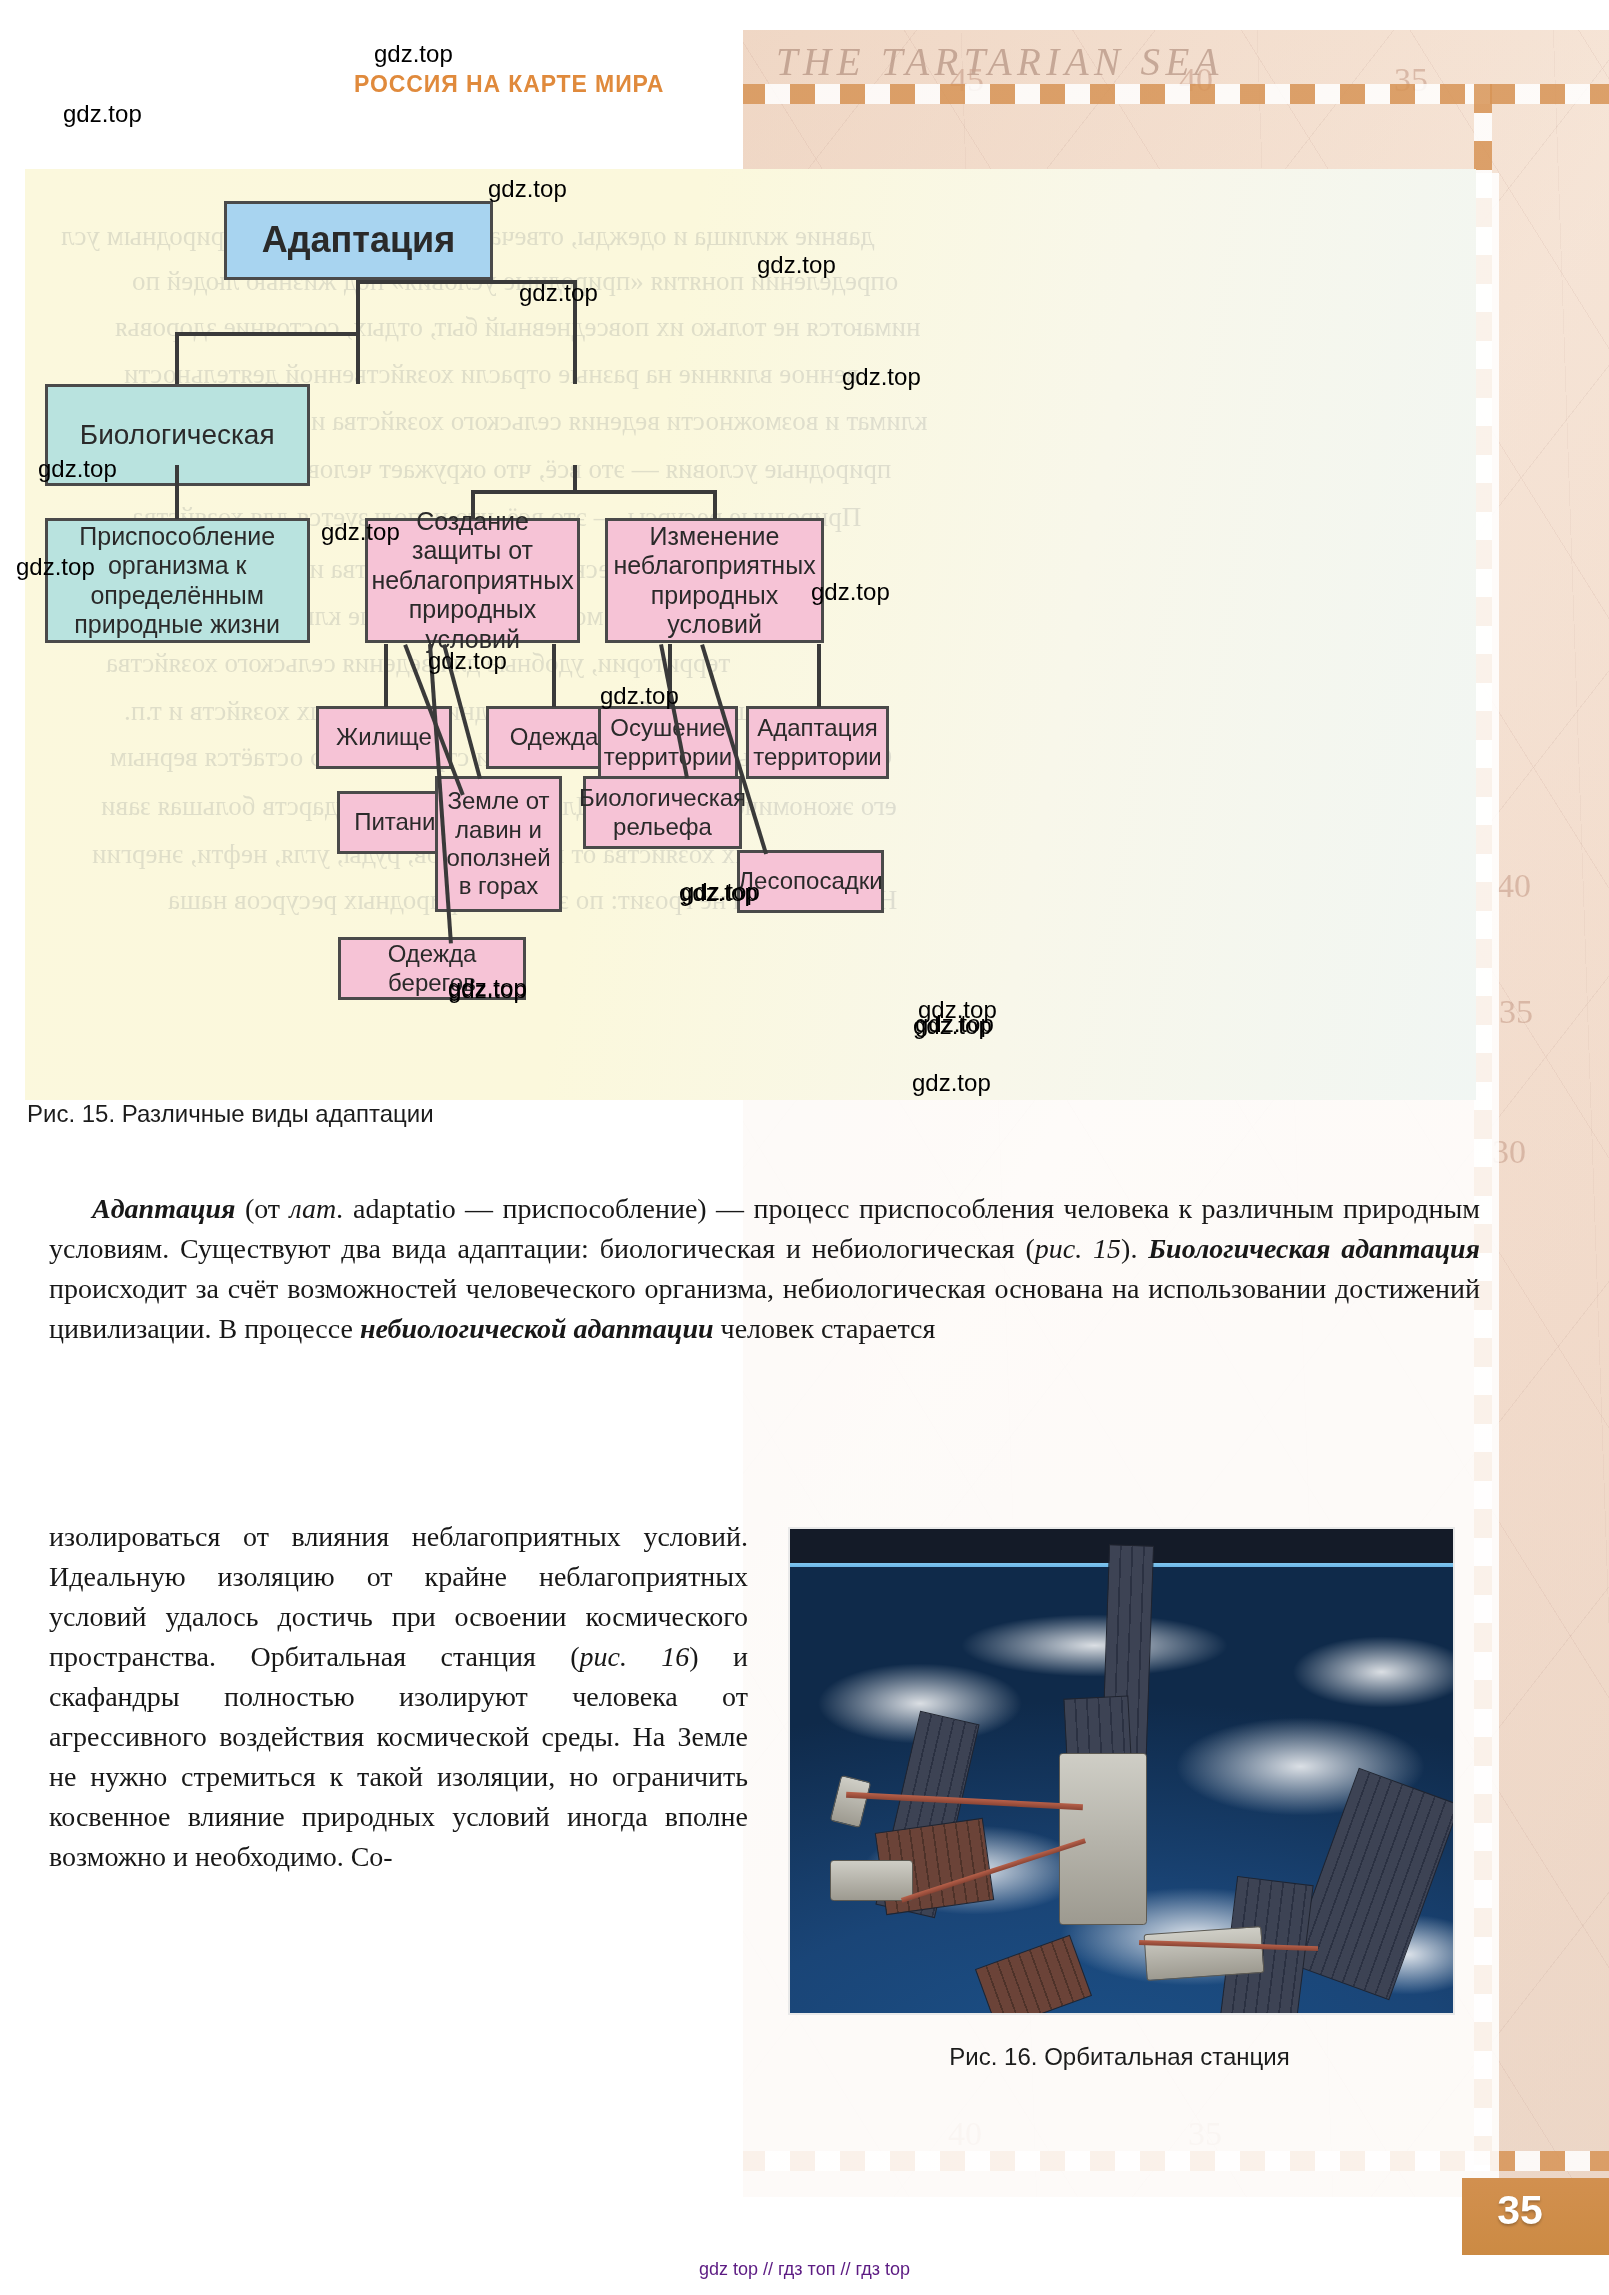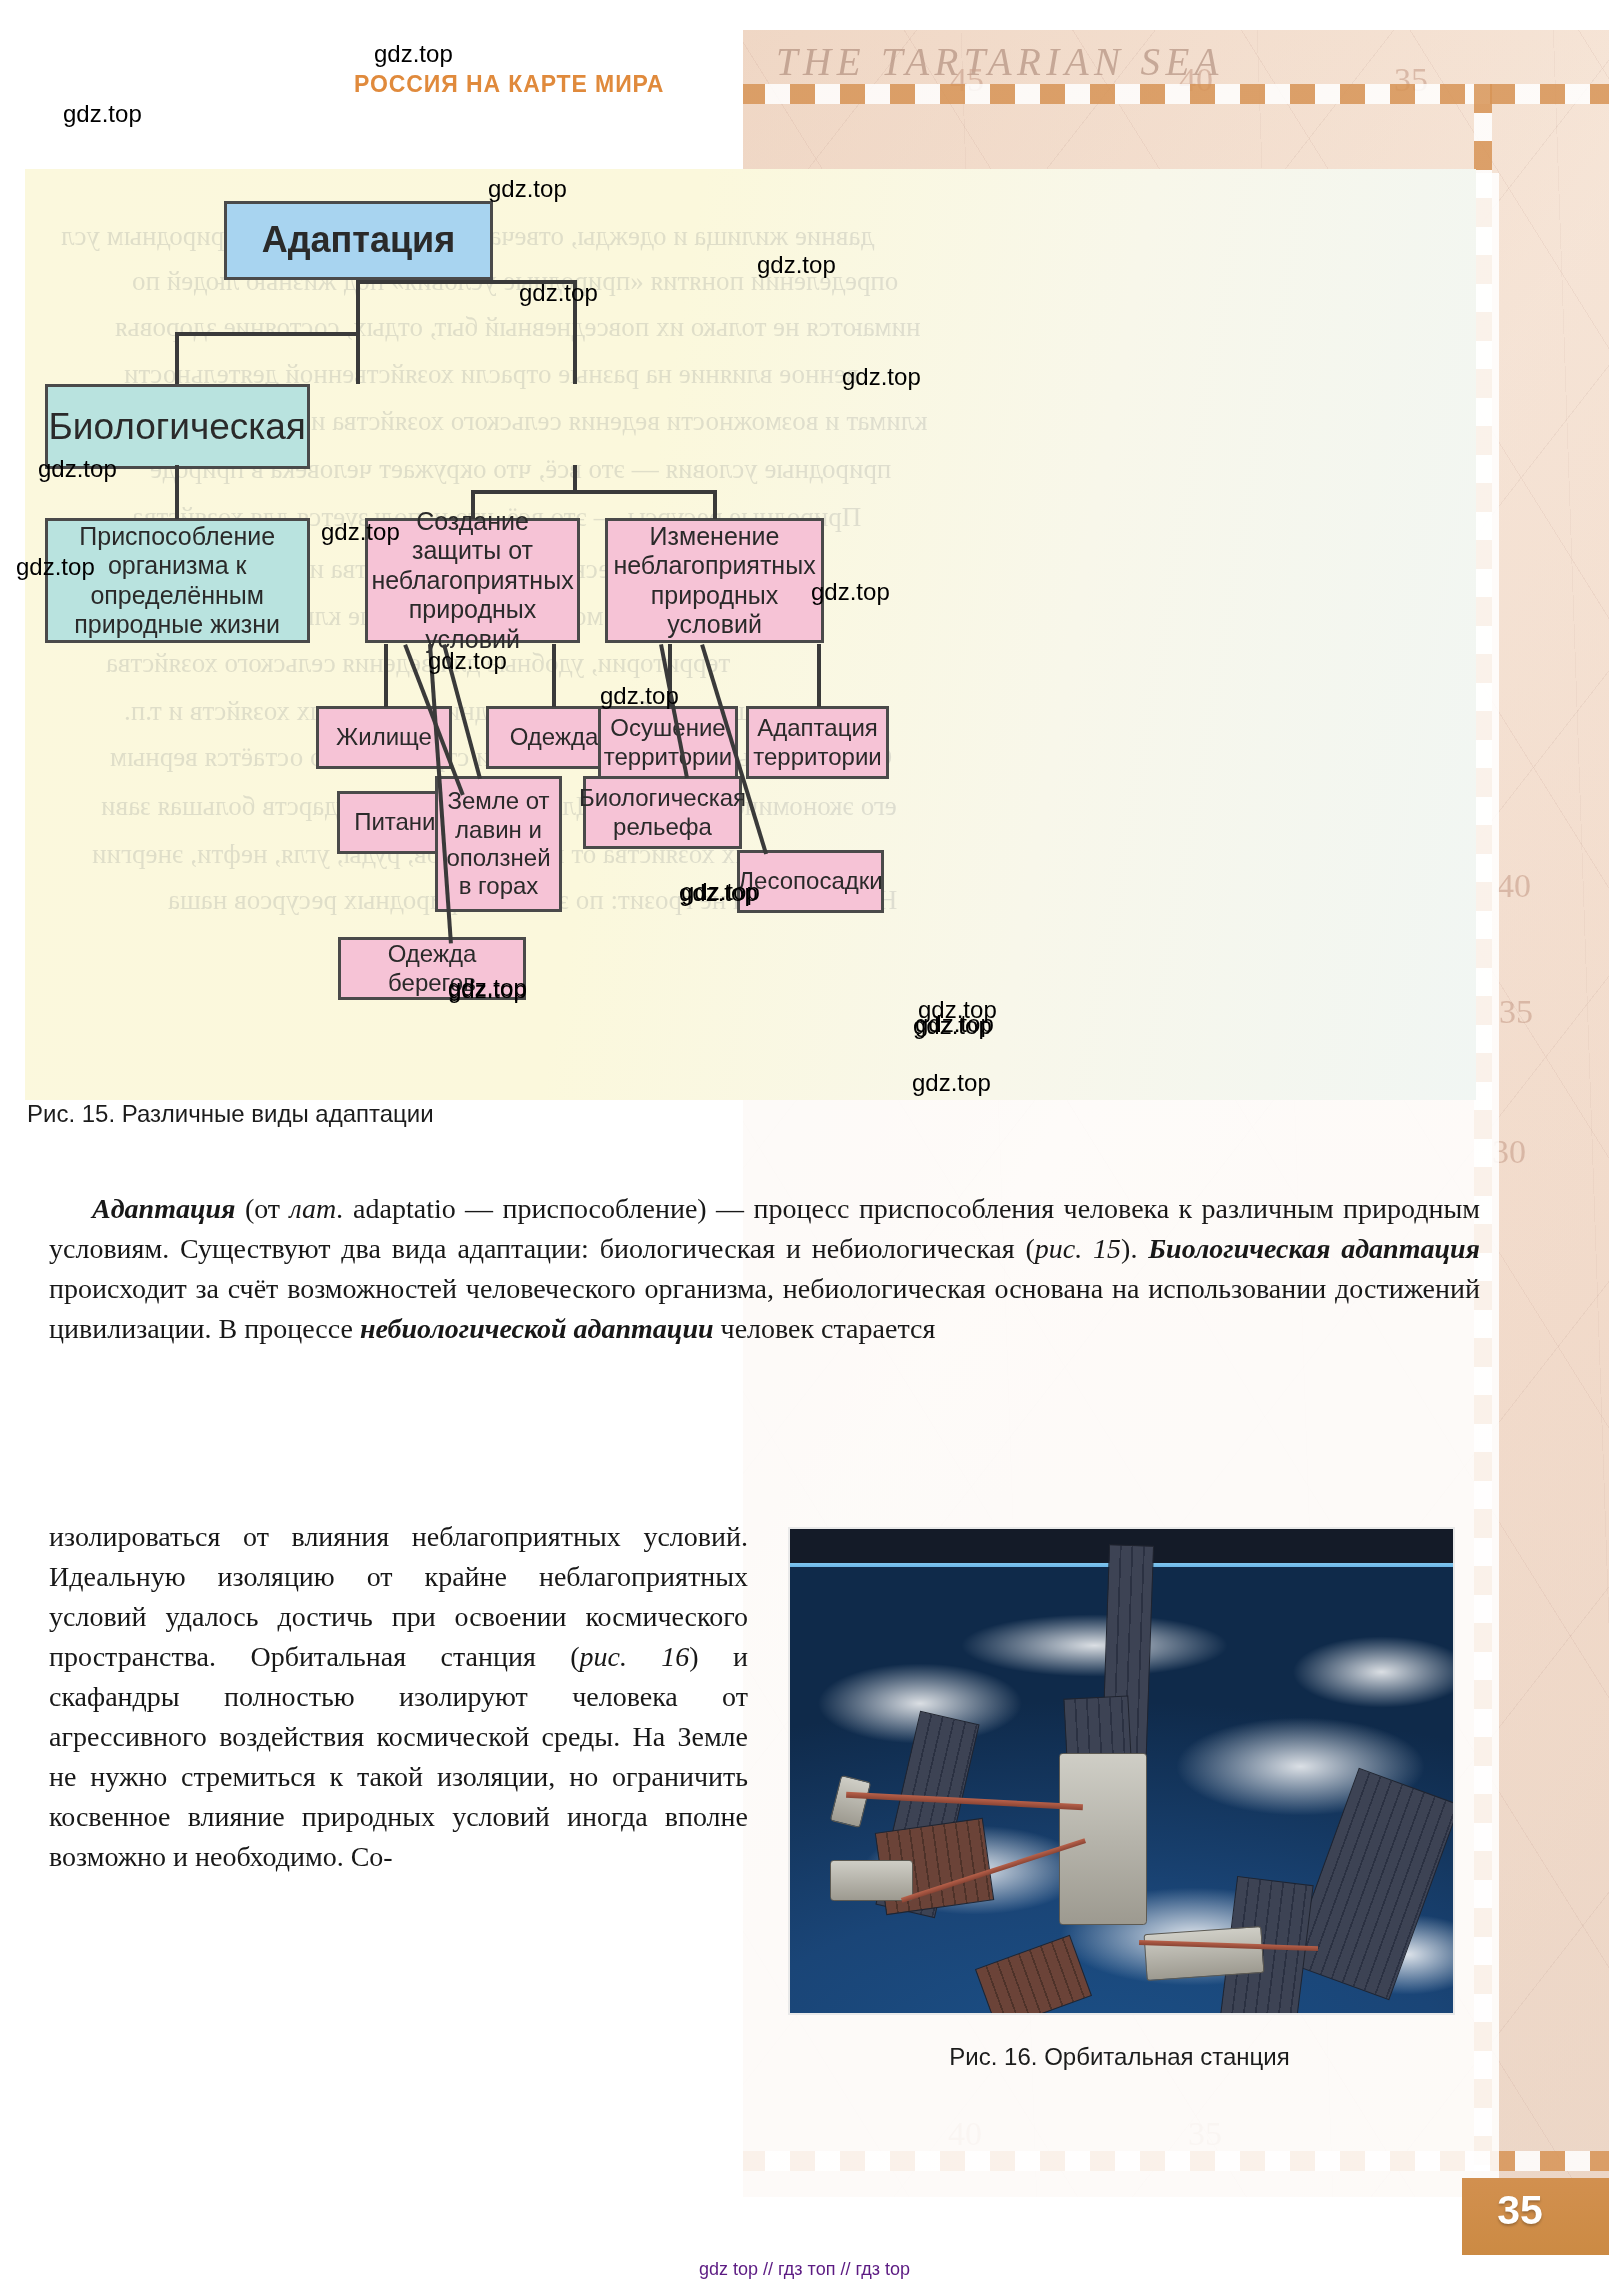--- a/index.html
+++ b/index.html
@@ -327,21 +327,21 @@
       <div class="ghost" style="left:72px;  top:432px;">некоторых из них можно назвать разные климатические пояса</div>
       <div class="ghost" style="left:81px;  top:479px;">территории, удобные для ведения сельского хозяйства</div>
       <div class="ghost" style="left:99px; top:527px;">для размещения, обеспечения рудников и горных хозяйств и т.п.</div>
       <div class="ghost" style="left:85px;  top:573px;">Они могут быть основой экономики страны — это остаётся верным</div>
       <div class="ghost" style="left:76px;  top:622px;">его экономической мощи. Для большинства государств большая зави</div>
       <div class="ghost" style="left:67px;  top:670px;">симость их хозяйства от поставщиков, руды, угля, нефти, энергии</div>
       <div class="ghost" style="left:143px; top:716px;">Но это России не грозит: по запасам природных ресурсов наша</div>
 
       <div class="node blue" style="left:199px; top:32px; width:269px; height:79px; font-size:36px; font-weight:bold;">Адаптация</div>
 
-      <div class="node teal" style="left:19.7px; top:215px; width:265px; height:85px; font-size:37px;">Биологическая</div>
+      <div class="node teal" style="left:19.7px; top:215px; width:265px; height:102px; font-size:28px;">Биологическая</div>
 
 
       <div class="node teal" style="left:19.7px; top:349px; width:265px; height:125px; font-size:25px;">Приспособление организма к определённым природные жизни</div>
 
       <div class="node pink" style="left:580px; top:349px; width:219px; height:125px; font-size:25px;">Изменение неблагоприятных природных условий</div>
 
       <div class="node pink" style="left:340px; top:349px; width:215px; height:125px; font-size:25px;">Создание защиты от неблагоприятных природных условий</div>
 
       <div class="node pink" style="left:291px; top:537px; width:136px; height:63px; font-size:24px;">Жилище</div>
 

